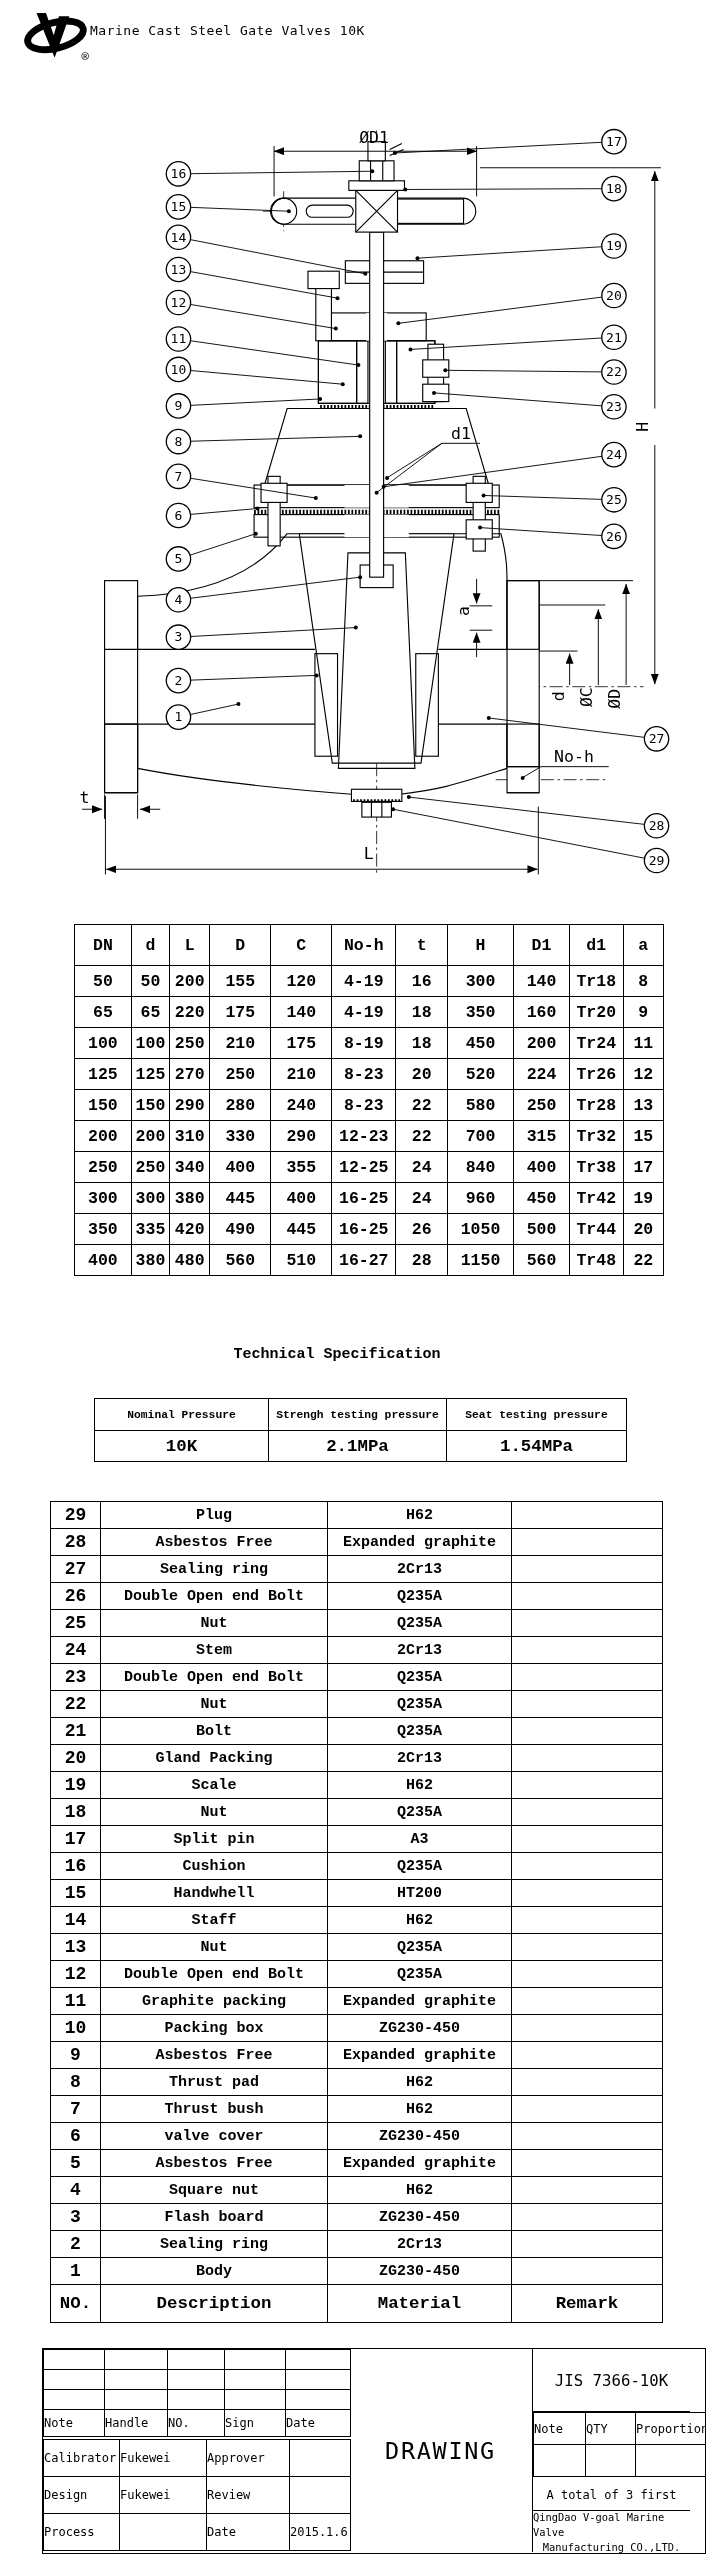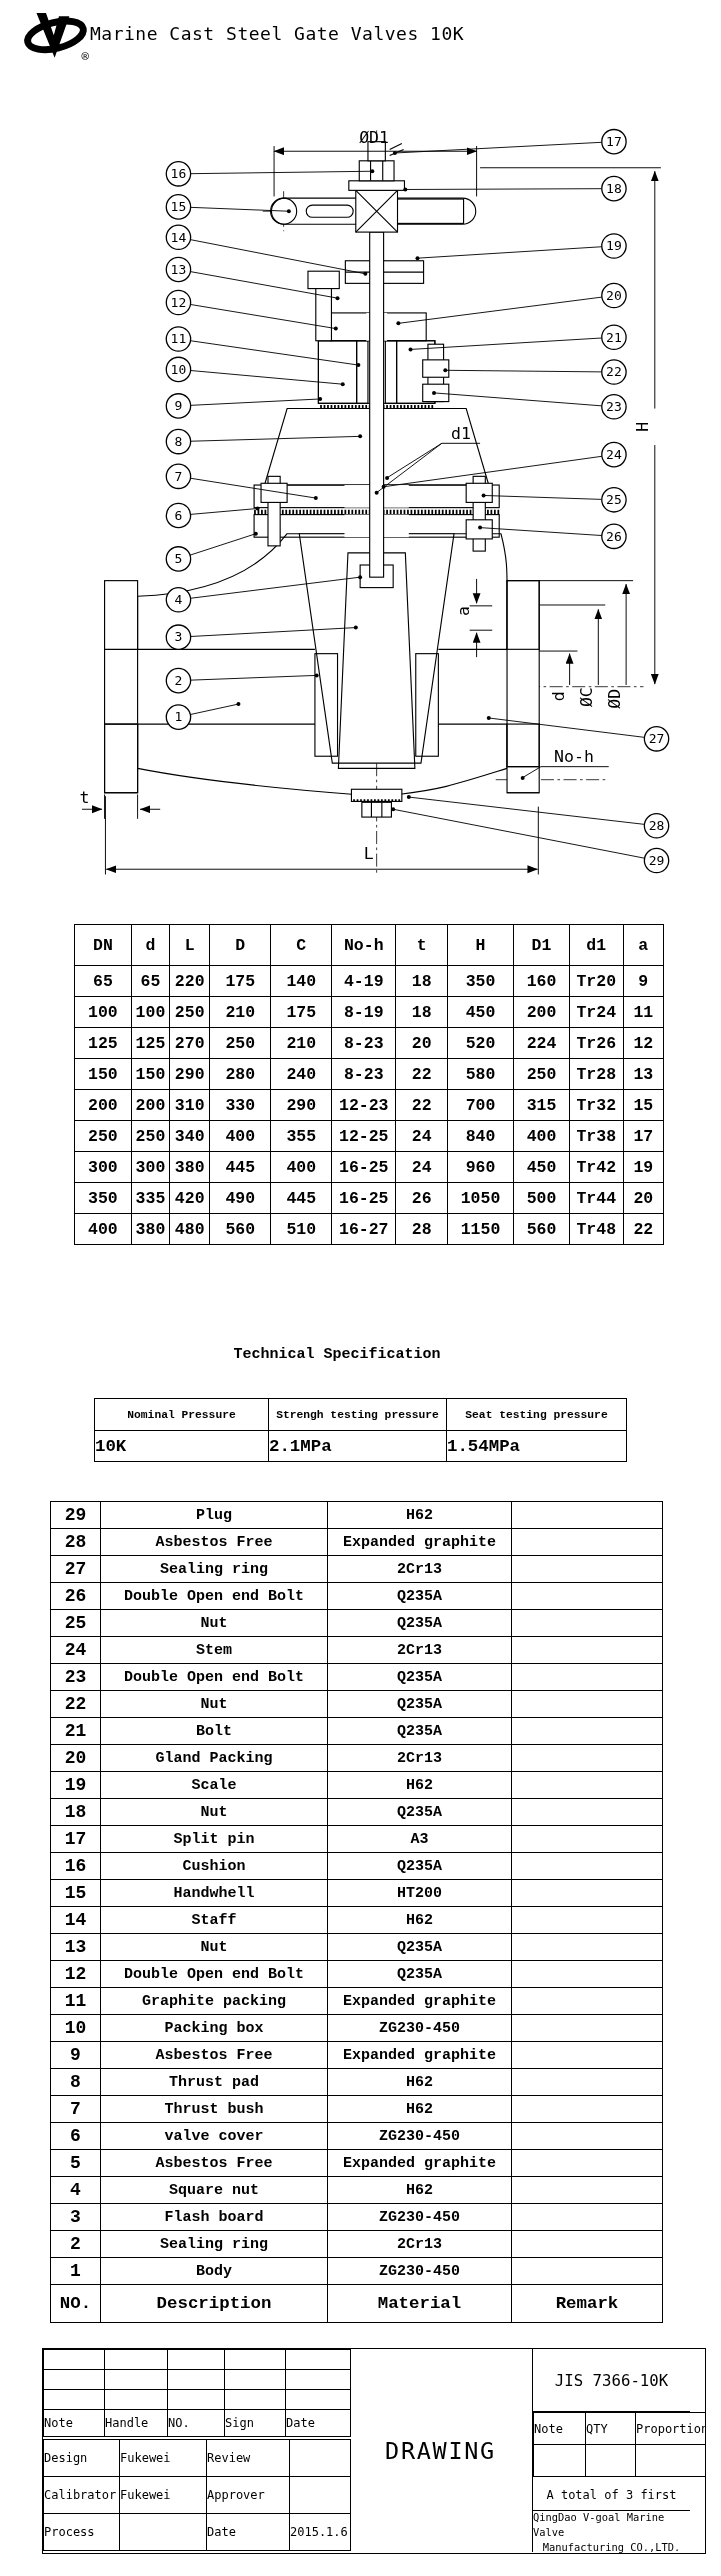--- a/index.html
+++ b/index.html
@@ -1,41 +1,41 @@
 <!DOCTYPE html>
 <html style="font-size:14px"><head>
 <meta charset="utf-8">
 <style>
   html,body{margin:0;padding:0;background:#fff}
   #page{position:relative;width:722px;height:2576px;background:#fff;color:#000;
         font-family:"DejaVu Sans Mono",monospace;overflow:hidden}
   .abs{position:absolute}
   
-  #hdr-title{position:absolute;left:90px;top:22.6px;font-size:18px;letter-spacing:0.5px;white-space:nowrap}
+  #hdr-title{position:absolute;left:90px;top:22.6px;font-size:13px;letter-spacing:0.5px;white-space:nowrap}
   
   #dwg{position:absolute;left:0;top:0}
   #dwg .s{stroke:#000;stroke-width:1.3;fill:none}
   #dwg .sw{stroke:#000;stroke-width:1.3;fill:#fff}
   #dwg .cl{stroke:#000;stroke-width:.9;fill:none;stroke-dasharray:15 4 3 4}
   #dwg .dim{stroke:#000;stroke-width:1.1;fill:none}
   #dwg text.dimtxt{font:19px "DejaVu Sans Mono",monospace;fill:#000}
   #dwg .ln{stroke:#000;stroke-width:1.05}
   #dwg .co{fill:#fff;stroke:#000;stroke-width:1.5}
   #dwg text.cotext{font:15px "DejaVu Sans Mono",monospace;fill:#000}
   
   table{border-collapse:collapse;table-layout:fixed}
   .dimtable td,.dimtable th{border:1.7px solid #000;font:bold 16.5px "Liberation Mono",monospace;
      text-align:center;padding:0;overflow:hidden;white-space:nowrap}
   .dimtable th{height:40px}
   .dimtable td{height:30px}
   #spec-title{position:absolute;left:137px;top:1346px;width:400px;text-align:center;
      font:bold 15px "Liberation Mono",monospace}
   .spectable th{border:1.7px solid #000;font:bold 11.3px "Liberation Mono",monospace;height:31px;padding:0}
   .spectable td{border:1.7px solid #000;font:bold 17.4px "Liberation Mono",monospace;height:30px;
-     text-align:left;padding:0}
+     text-align:center;padding:0}
   .parts td{border:1.7px solid #000;font:bold 15px "Liberation Mono",monospace;text-align:center;
      height:26px;padding:0;overflow:hidden;white-space:nowrap}
   .parts td.pno{font-size:18px}
   .parts tr.pfoot td{font-size:17.4px;height:37px}
   
   #tblock{position:absolute;left:42px;top:2348px;width:664px;height:206px;border:1.7px solid #000;box-sizing:border-box}
   #tblock table td{border:1.4px solid #000;font:12px "DejaVu Sans Mono",monospace;
      padding:0;overflow:hidden;white-space:nowrap}
   #tb-a{position:absolute;left:0;top:0;width:306px}
   #tb-a td{height:19px}
@@ -358,20 +358,33 @@
           <th>No-h</th>
           <th>t</th>
           <th>H</th>
           <th>D1</th>
           <th>d1</th>
           <th>a</th>
         </tr>
       </thead>
     <tbody id="dims-body">
         <tr>
+          <td>50</td>
+          <td>50</td>
+          <td>200</td>
+          <td>155</td>
+          <td>120</td>
+          <td>4-19</td>
+          <td>16</td>
+          <td>300</td>
+          <td>140</td>
+          <td>Tr18</td>
+          <td>8</td>
+        </tr>
+        <tr>
           <td>65</td>
           <td>65</td>
           <td>220</td>
           <td>175</td>
           <td>140</td>
           <td>4-19</td>
           <td>18</td>
           <td>350</td>
           <td>160</td>
           <td>Tr20</td>
@@ -738,29 +751,29 @@
       </table>
     <table id="tb-b">
       <colgroup>
           <col style="width:76px">
           <col style="width:87px">
           <col style="width:83px">
           <col style="width:61px">
         </colgroup>
       <tbody>
           <tr>
+        <td>Calibrator</td>
+        <td>Fukewei</td>
+        <td>Approver</td>
+        <td></td>
+      </tr>
+      <tr>
         <td>Design</td>
         <td>Fukewei</td>
         <td>Review</td>
-        <td></td>
-      </tr>
-      <tr>
-        <td>Calibrator</td>
-        <td>Fukewei</td>
-        <td>Approver</td>
         <td></td>
       </tr>
       <tr>
         <td>Process</td>
         <td></td>
         <td>Date</td>
         <td>2015.1.6</td>
       </tr>
     </tbody>
       </table>

